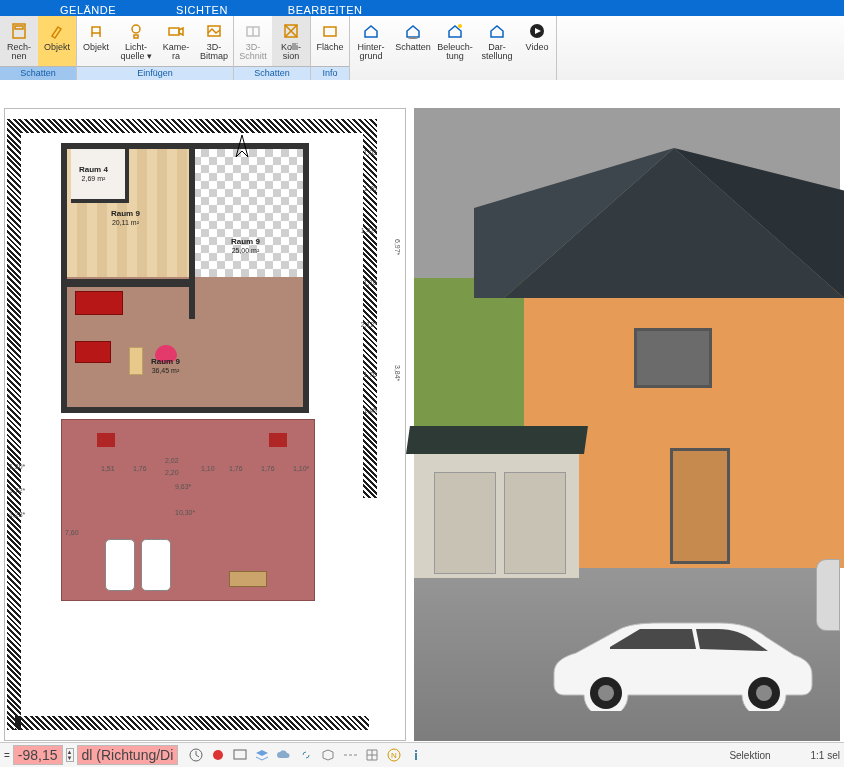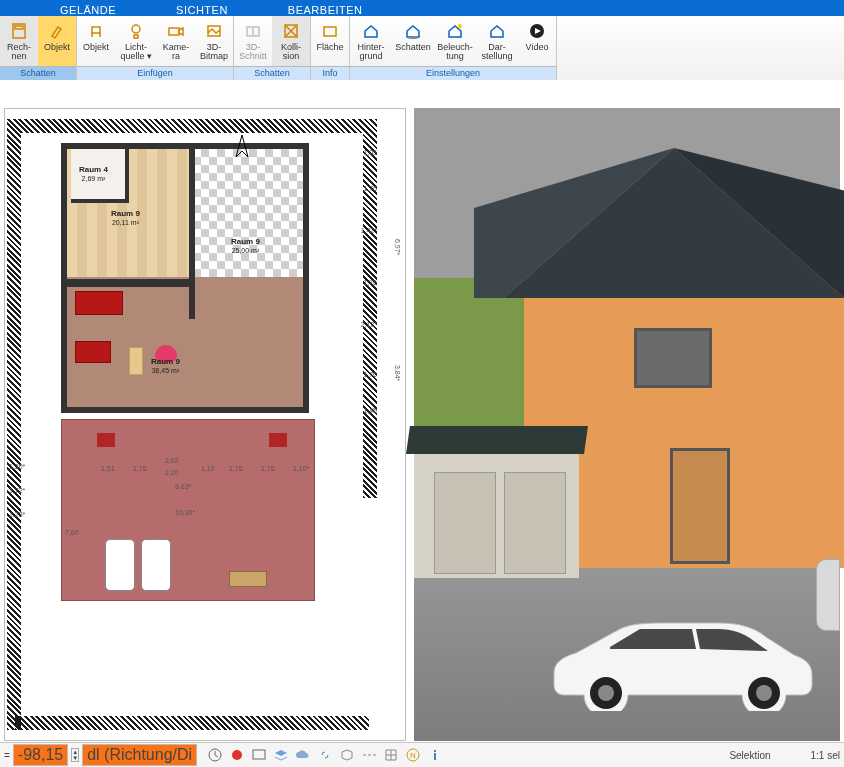--- a/index.html
+++ b/index.html
@@ -15,21 +15,21 @@
   .ricon{width:20px;height:20px;display:flex;align-items:center;justify-content:center}
   .ricon svg{width:18px;height:18px}
   .rlabel{font-size:9px;text-align:center;line-height:9px;margin-top:2px;color:#333}
   .rgroup-label{font-size:9px;text-align:center;background:#cfe3fb;color:#145fa8;height:13px;line-height:13px;border-top:1px solid #b8b8b8}
   .ribbon-group.sel .rgroup-label{background:#9fc6ee}
   .workspace{position:absolute;top:80px;left:0;right:0;bottom:22px;display:flex;background:#fff;padding-top:24px}
   .plan-view{flex:0 0 400px;background:#fff;position:relative;margin:4px}
   .render-view{flex:1;background:#9d9d9d;position:relative;margin:4px}
   .statusbar{position:absolute;bottom:0;left:0;right:0;height:24px;background:#f5f5f5;border-top:1px solid #c8c8c8;display:flex;align-items:center;padding:0 4px;font-size:10px;color:#444}
   .status-left{display:flex;align-items:center;gap:3px}
-  .coord{border:1px solid #bbb;background:#f97316;padding:1px 4px;font-size:16px}
+  .coord{border:1px solid #bbb;background:#fca5a5;padding:1px 4px;font-size:14px}
   .toolstrip{display:flex;gap:4px;margin-left:6px}
   .tbtn{width:16px;height:16px;display:flex;align-items:center;justify-content:center;cursor:pointer;border:1px solid transparent}
   .spacer{flex:1}
   .wall{position:absolute;background:#e69b57}
   .icon-line{stroke:#d48600;stroke-width:1.5;fill:none}
   .icon-line.blue{stroke:#0b63c4}
   .room-label{position:absolute;font-size:8px;font-weight:700;color:#222;text-align:center;pointer-events:none}
   .room-label .area{font-weight:400;font-size:7px}
   .dim-text{position:absolute;font-size:7px;color:#555}
   .hedge{position:absolute;background:repeating-linear-gradient(45deg,#1c1c1c 0 2px,transparent 2px 4px);}
@@ -185,21 +185,20 @@
       <div class="rbtn">
         <div class="ricon">
             <svg viewBox="0 0 18 18">
               <circle cx="9" cy="9" r="7" fill="#222"></circle>
               <path d="M7 6l6 3-6 3z" fill="#fff"></path>
             </svg>
           </div>
         <div class="rlabel">Video</div>
       </div>
     </div>
-    <div class="rgroup-label">Einstellungen</div>
   </div>
 </div>
 
 <div class="workspace">
 
   <div class="plan-view" style="border:1px solid #bbb">
 
     <div style="position:absolute;left:10px;top:10px;right:36px;bottom:10px">
       <div class="hedge" style="left:0;top:0;width:100%;height:14px"></div>
       <div class="hedge" style="left:-8px;top:0;width:14px;height:100%"></div>

